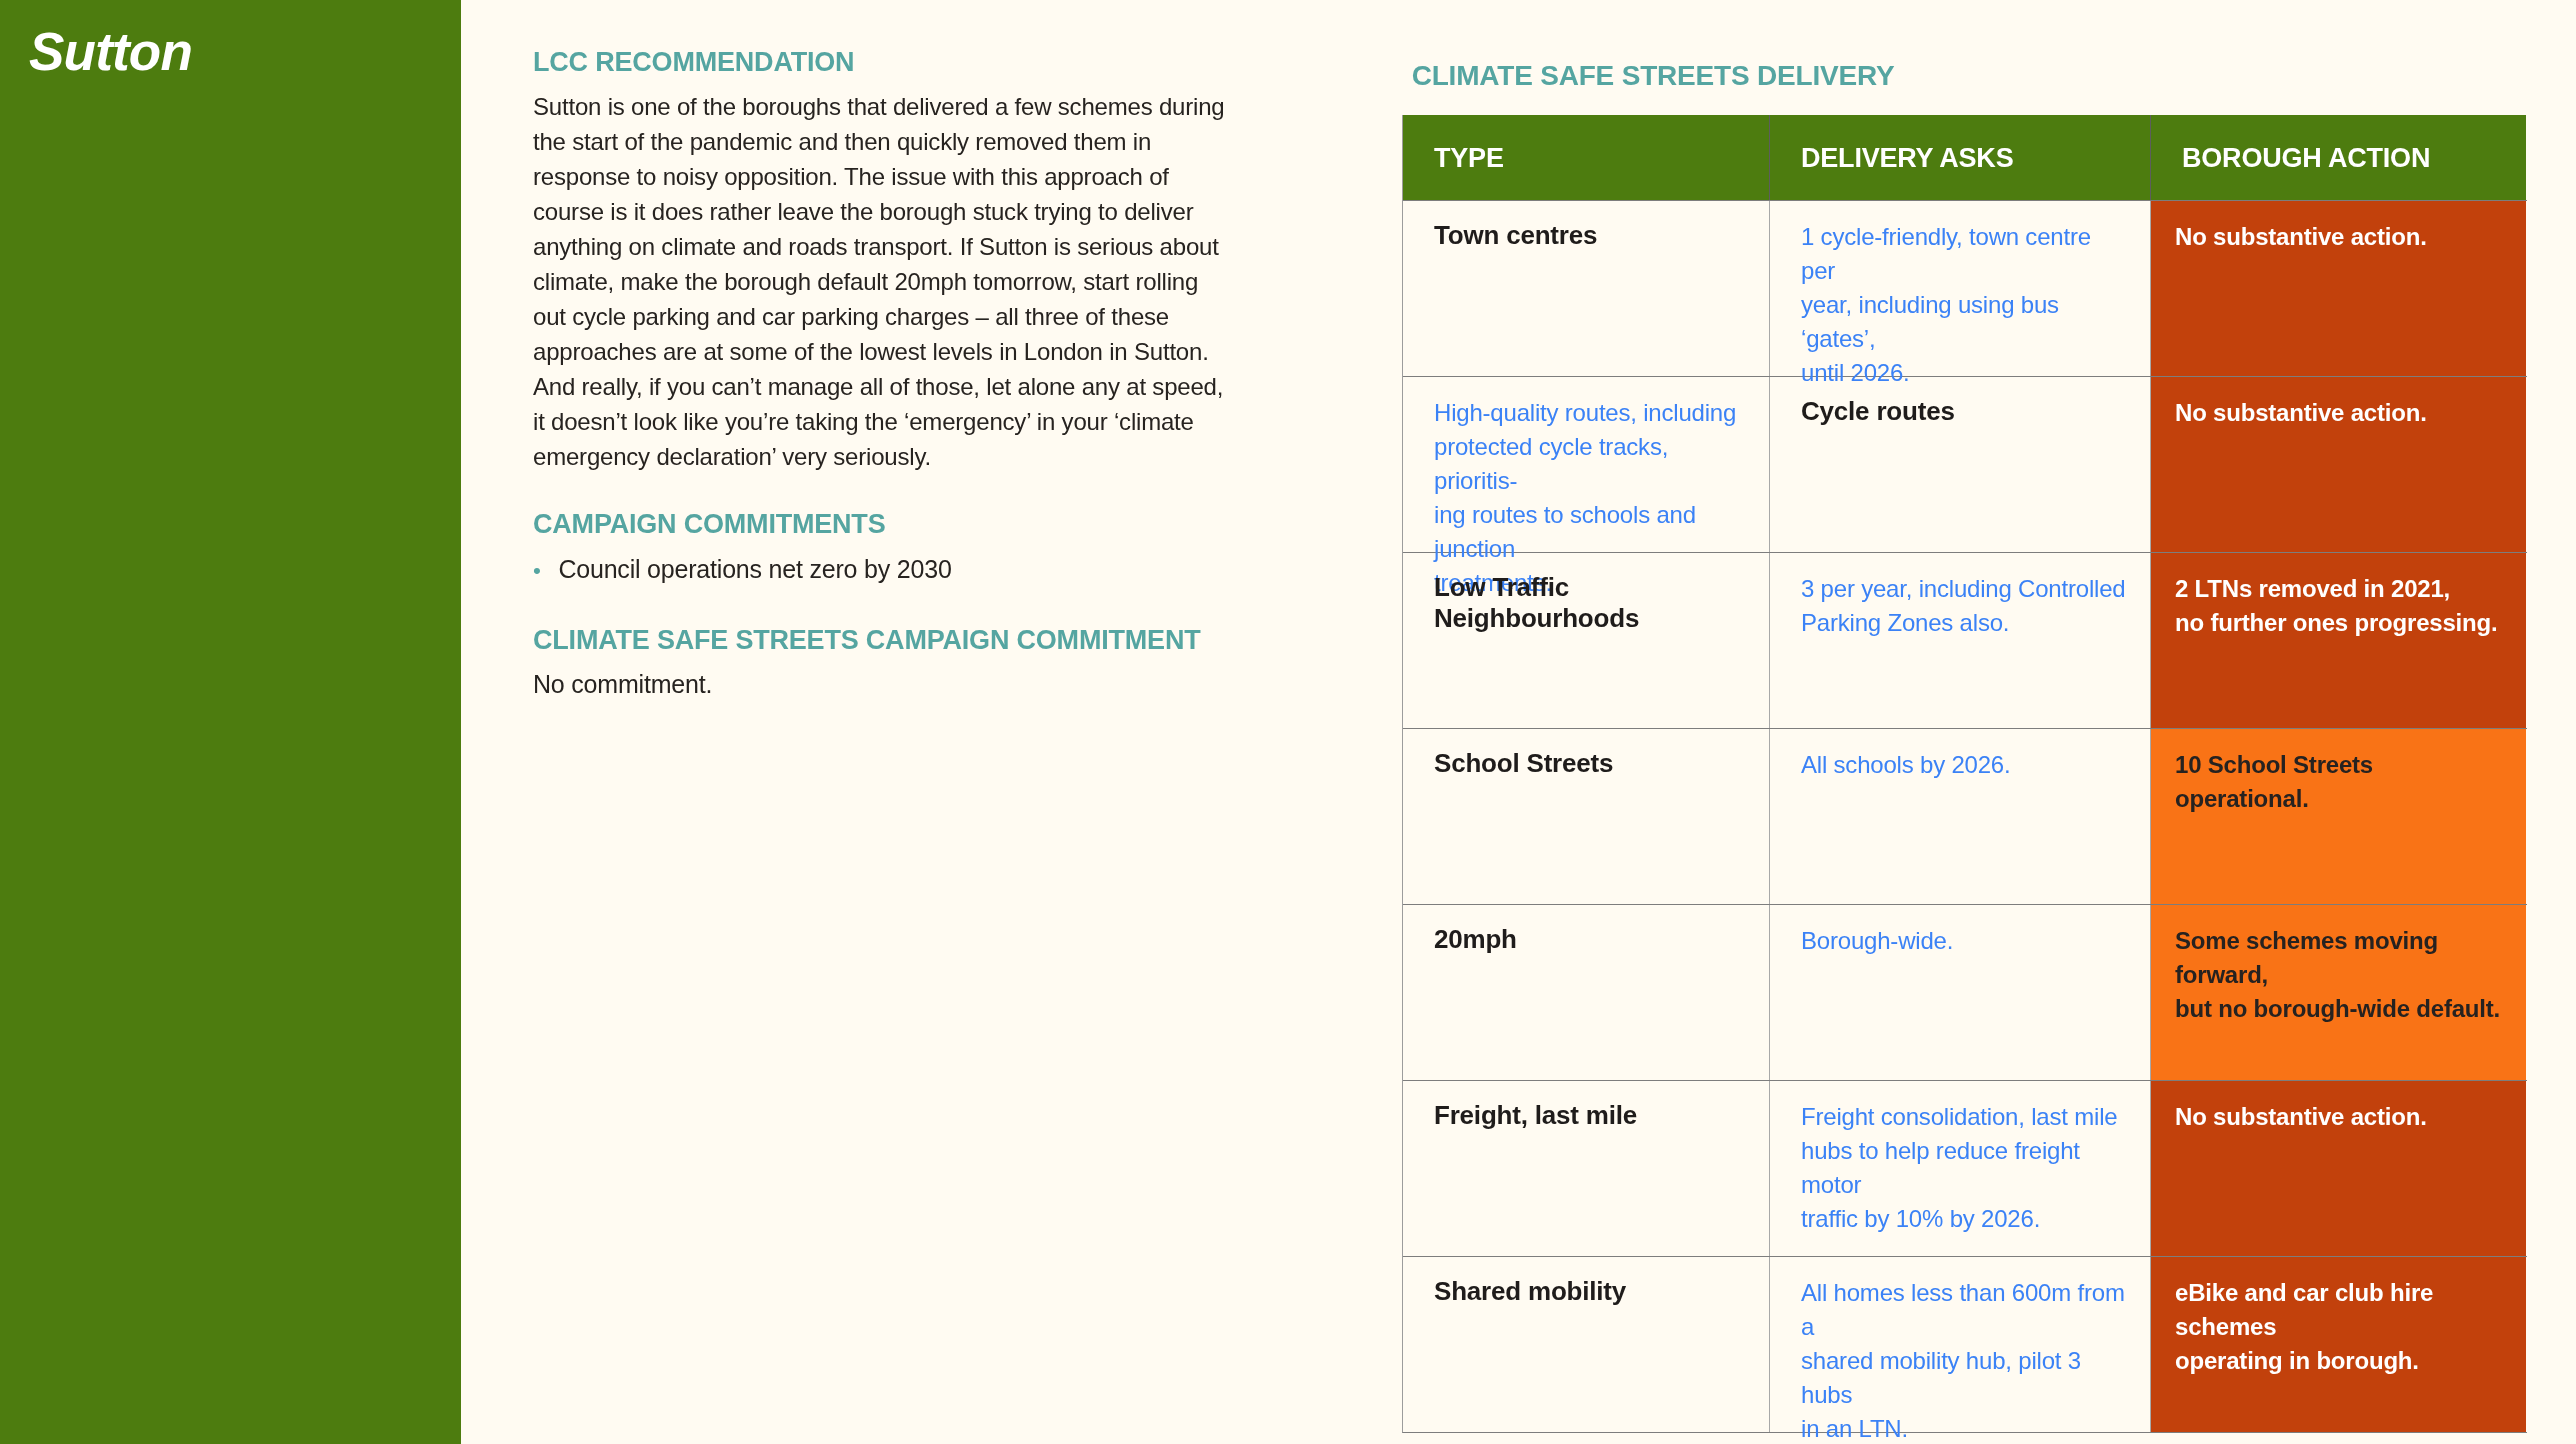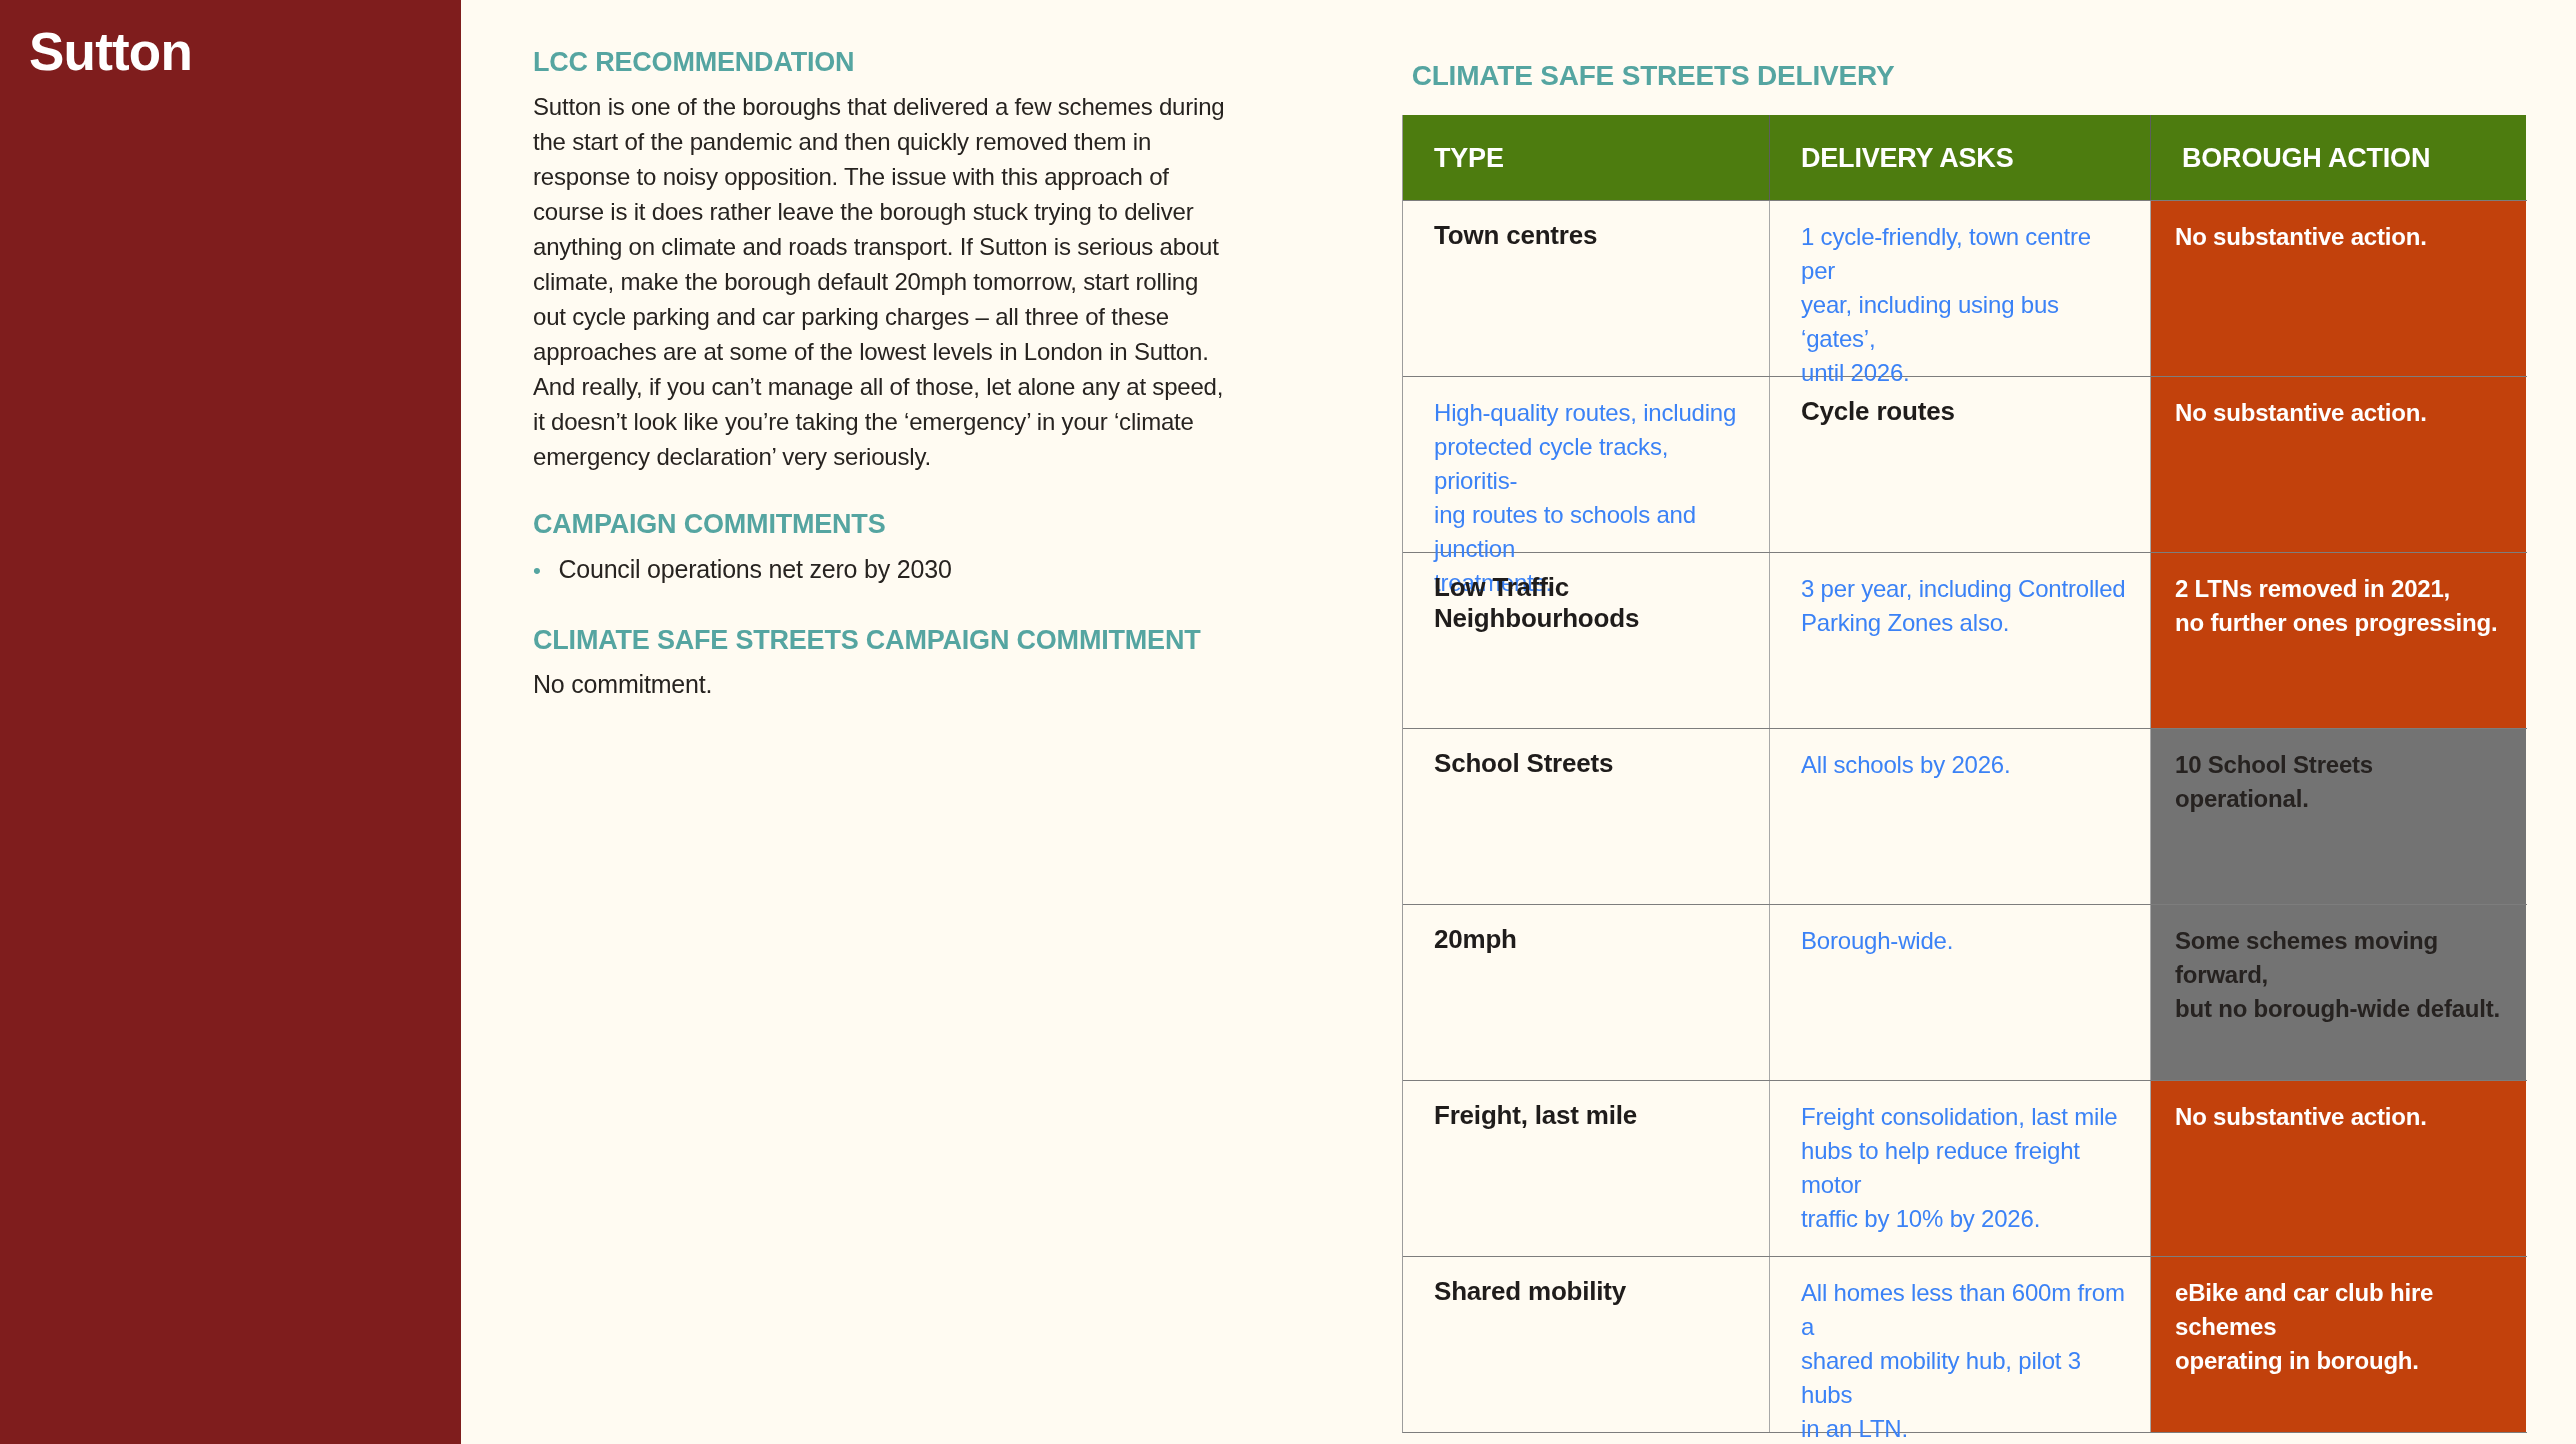--- a/index.html
+++ b/index.html
@@ -14,21 +14,22 @@
     background: #fffbf2;
     overflow: hidden;
   }
 
   
   .sidebar {
     position: absolute;
     left: 0; top: 0;
     width: 461px;
     height: 100%;
-    background: #7f1d1d;
+    background: #4d7c0f;
+    font-style: italic;
   }
   .borough-title {
     margin: 21px 0 0 29px;
     color: #ffffff;
     font-size: 53px;
     font-weight: bold;
     letter-spacing: -0.8px;
   }
 
   
@@ -135,21 +136,21 @@
   }
   .action-cell {
     font-size: 24px;
     font-weight: bold;
     line-height: 34px;
     letter-spacing: -0.2px;
     white-space: pre-line;
     padding-left: 24px;
   }
   .action-red  { background: #c2410c; color: #ffffff; }
-  .action-amber{ background: #737373; color: #262220; }
+  .action-amber{ background: #f97316; color: #262220; }
 </style>
 </head>
 <body>
 
 <div class="page">
 
   <aside class="sidebar">
     <h1 class="borough-title">Sutton</h1>
   </aside>
 

